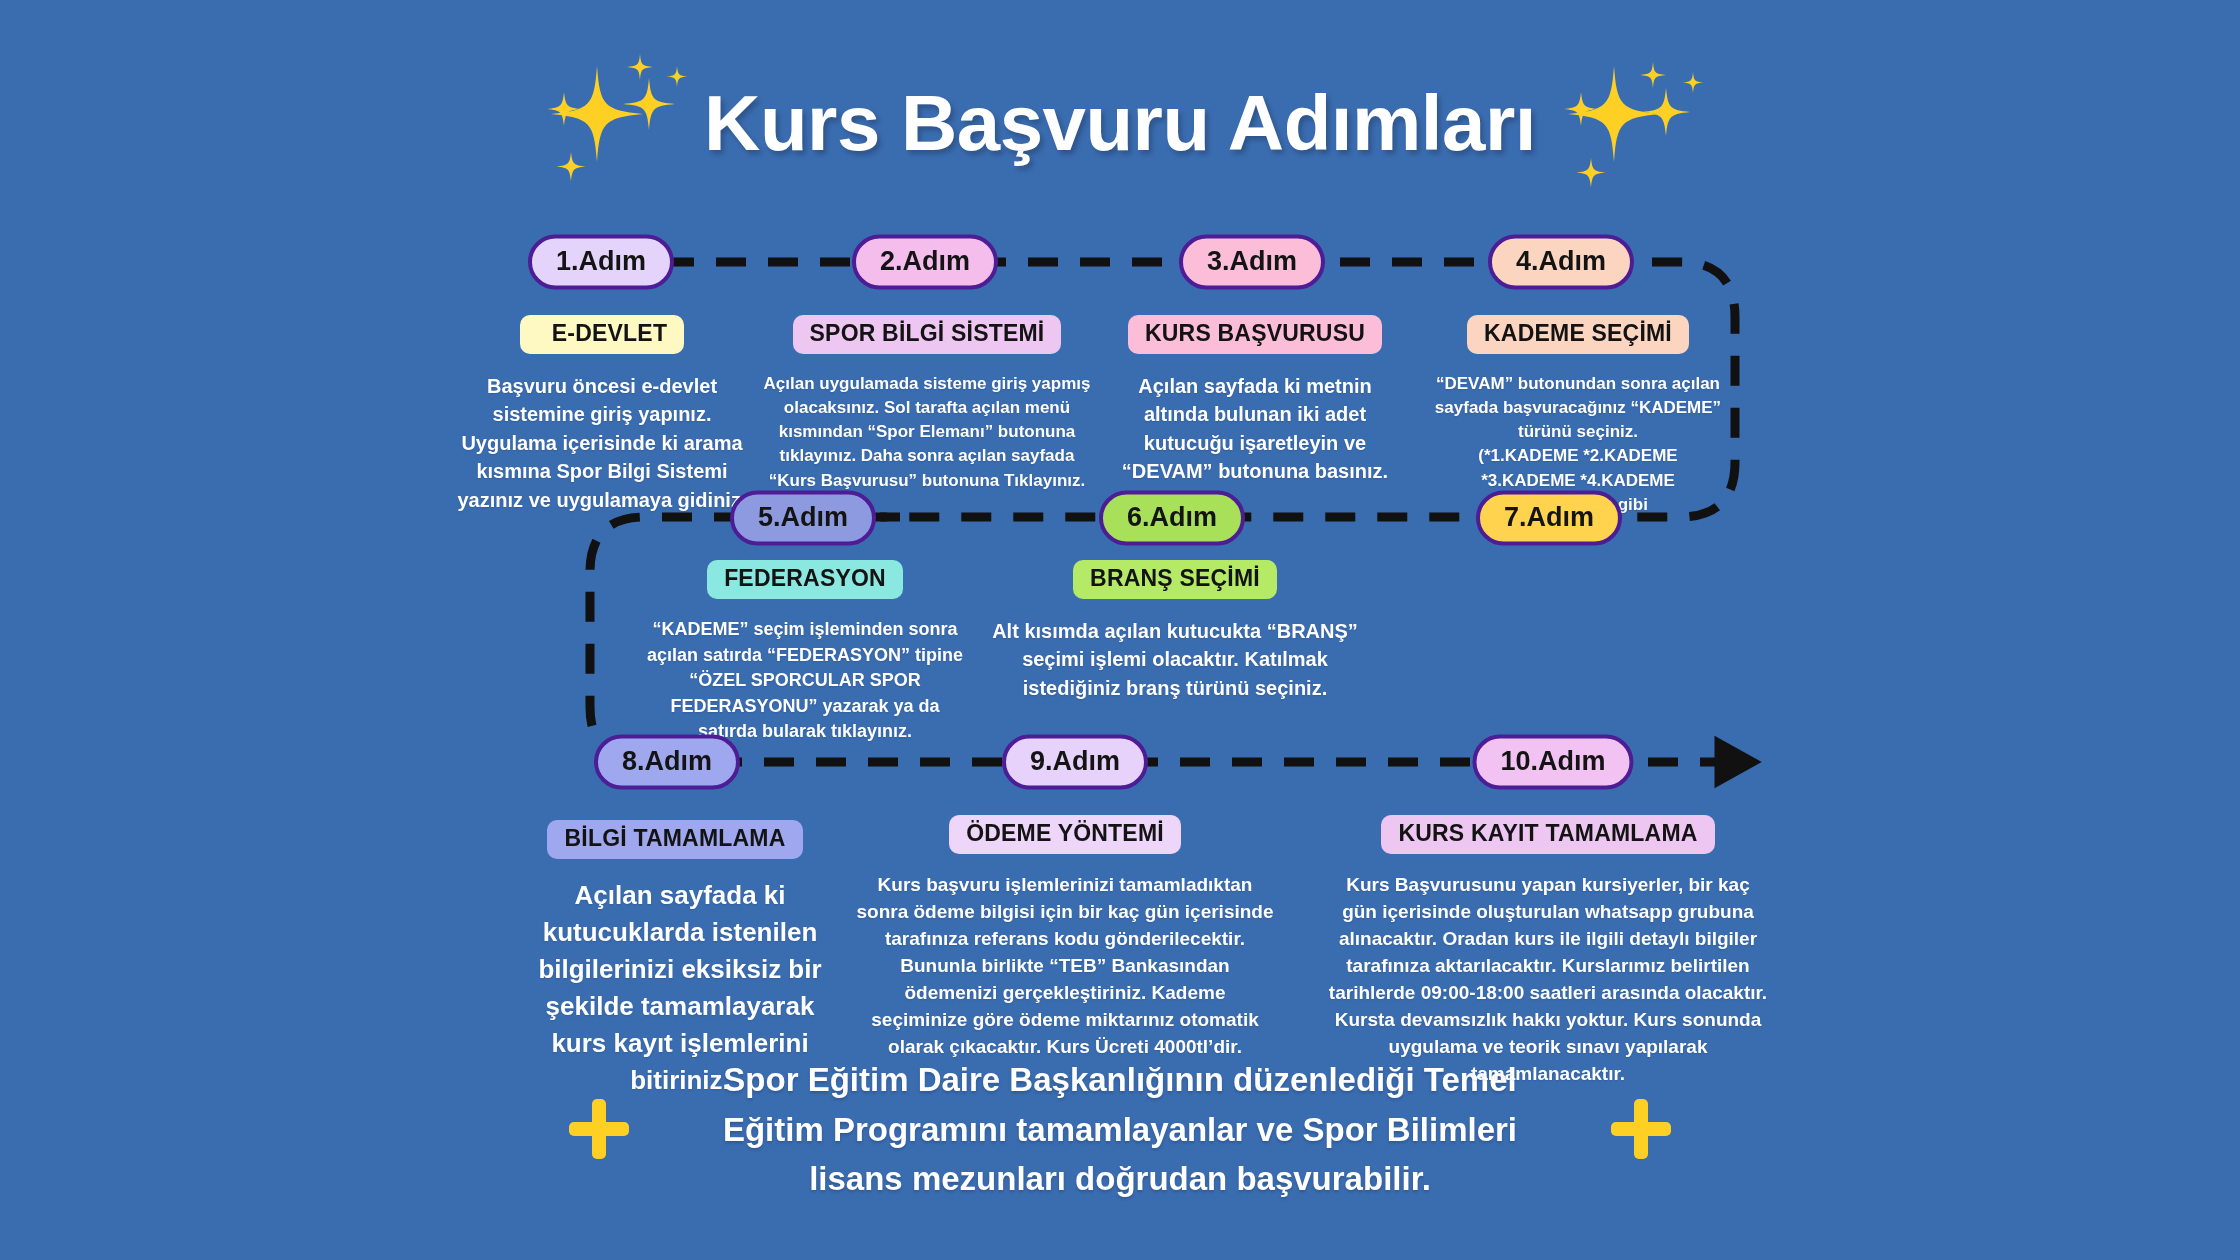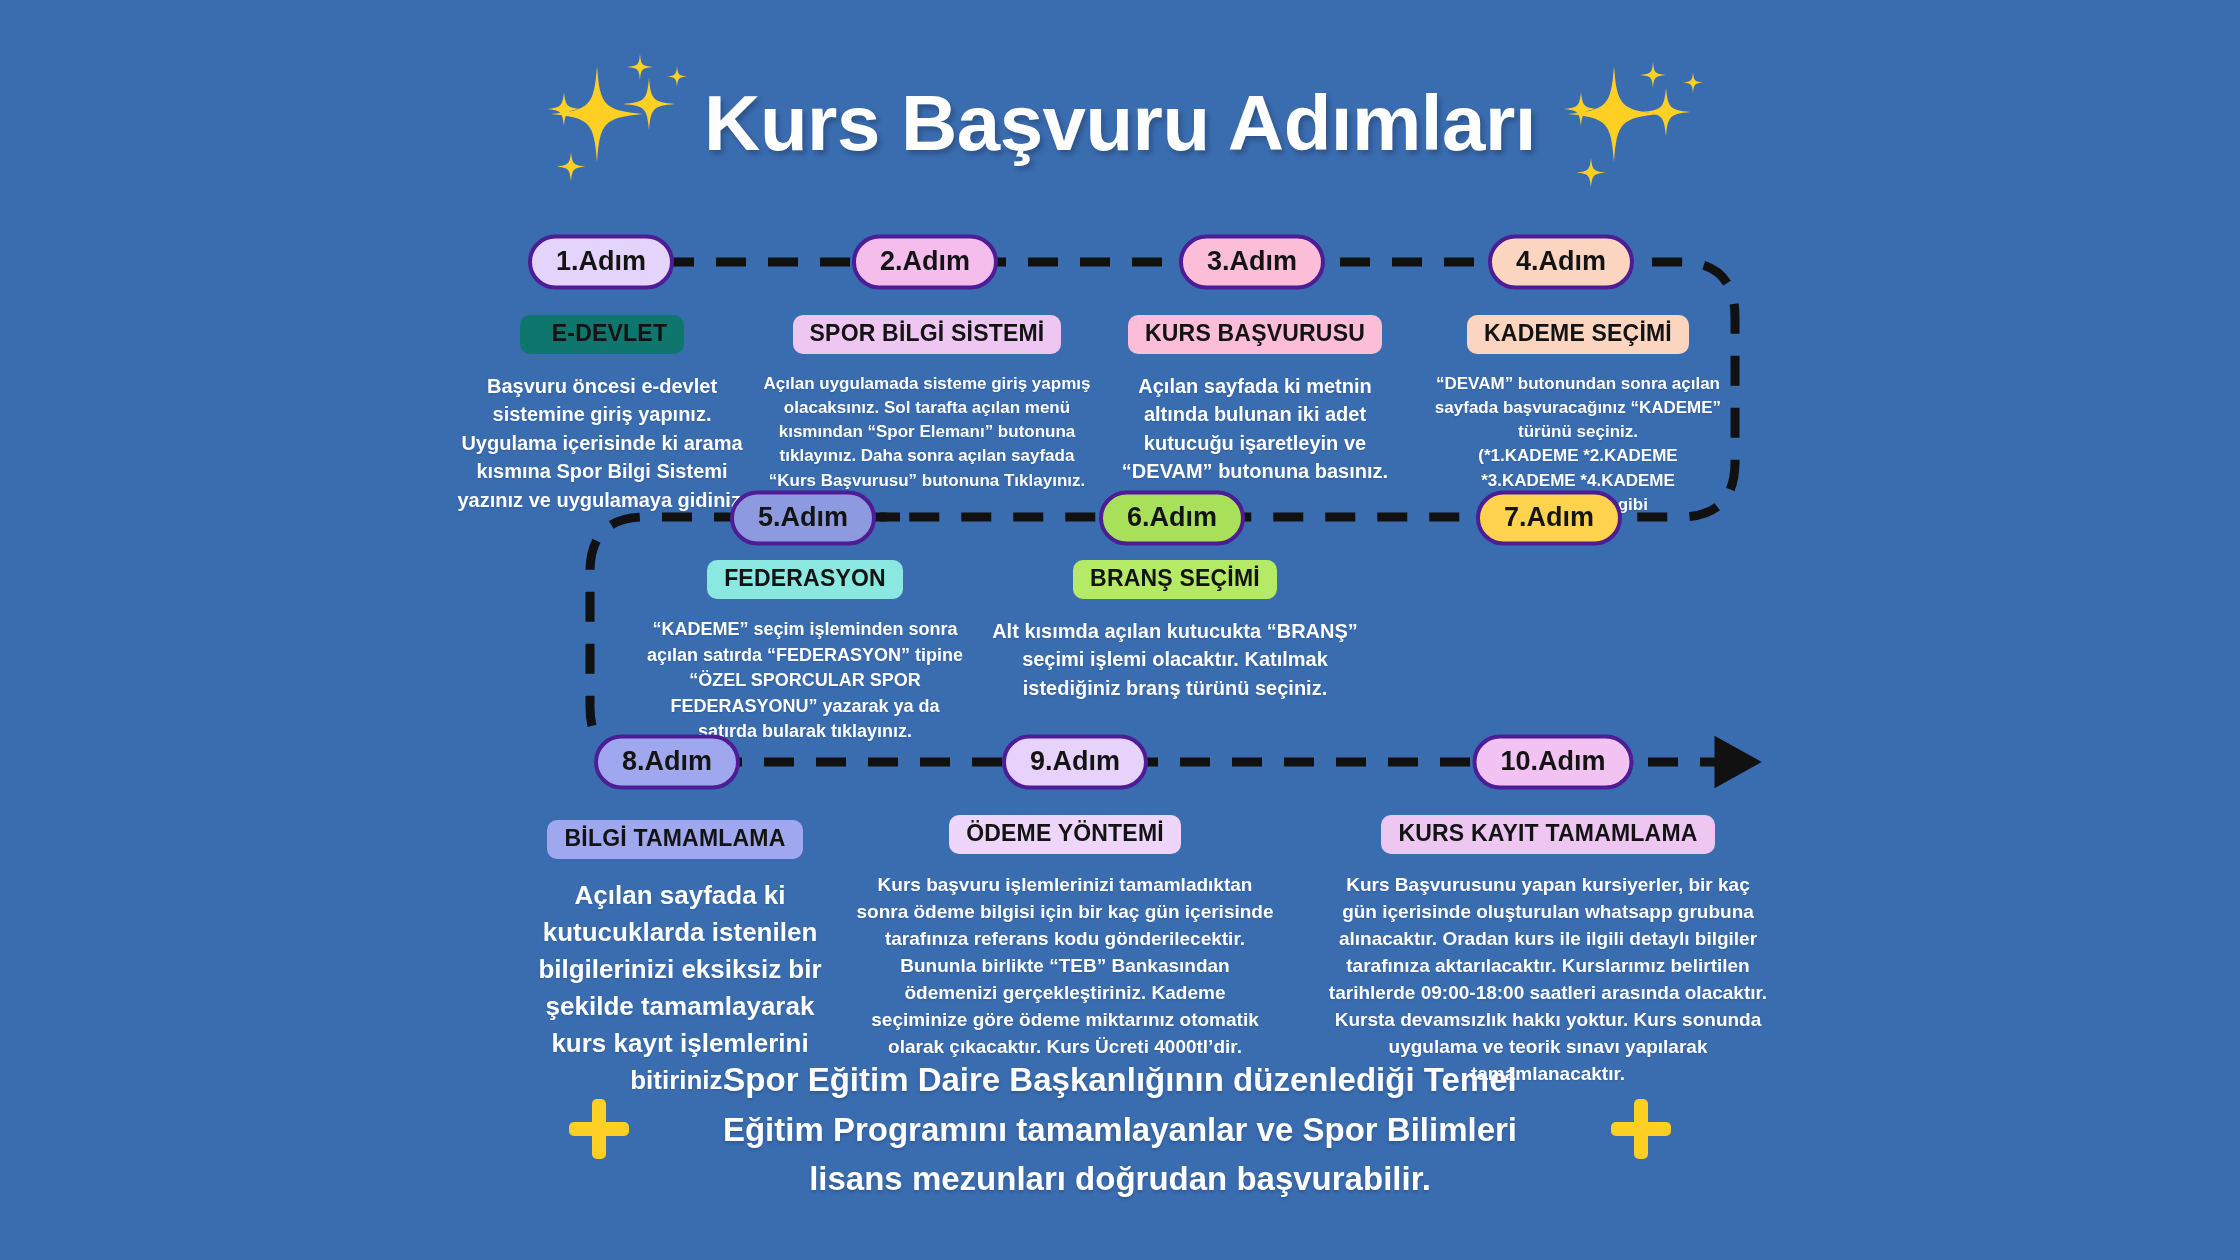--- a/index.html
+++ b/index.html
@@ -157,21 +157,21 @@
 
   <div class="step-badge" style="left: 803px; top: 518px; background: rgb(142, 154, 224);">5.Adım</div>
   <div class="step-badge" style="left: 1172px; top: 518px; background: rgb(168, 224, 90);">6.Adım</div>
   <div class="step-badge" style="left: 1549px; top: 518px; background: rgb(255, 211, 78);">7.Adım</div>
 
   <div class="step-badge" style="left: 667px; top: 762px; background: rgb(159, 168, 238);">8.Adım</div>
   <div class="step-badge" style="left: 1075px; top: 762px; background: rgb(230, 210, 251);">9.Adım</div>
   <div class="step-badge" style="left: 1553px; top: 762px; background: rgb(242, 194, 242);">10.Adım</div>
 
   <div class="step-block" style="left:452px; top:315px; width:300px;">
-    <span class="step-label" style="background: #0f766e; padding-left: 32px;">E-DEVLET</span>
+    <span class="step-label" style="background: #fef9c3; padding-left: 32px;">E-DEVLET</span>
     <p class="step-desc" style="font-size:20px; width:290px;">Başvuru öncesi e-devlet sistemine giriş yapınız. Uygulama içerisinde ki arama kısmına Spor Bilgi Sistemi yazınız ve uygulamaya gidiniz.</p>
   </div>
 
   <div class="step-block" style="left:757px; top:315px; width:340px;">
     <span class="step-label" style="background: rgb(238, 198, 242);">SPOR BİLGİ SİSTEMİ</span>
     <p class="step-desc" style="font-size:17px; width:330px;">Açılan uygulamada sisteme giriş yapmış olacaksınız. Sol tarafta açılan menü kısmından “Spor Elemanı” butonuna tıklayınız. Daha sonra açılan sayfada “Kurs Başvurusu” butonuna Tıklayınız.</p>
   </div>
 
   <div class="step-block" style="left:1100px; top:315px; width:310px;">
     <span class="step-label" style="background: rgb(251, 189, 215);">KURS BAŞVURUSU</span>

